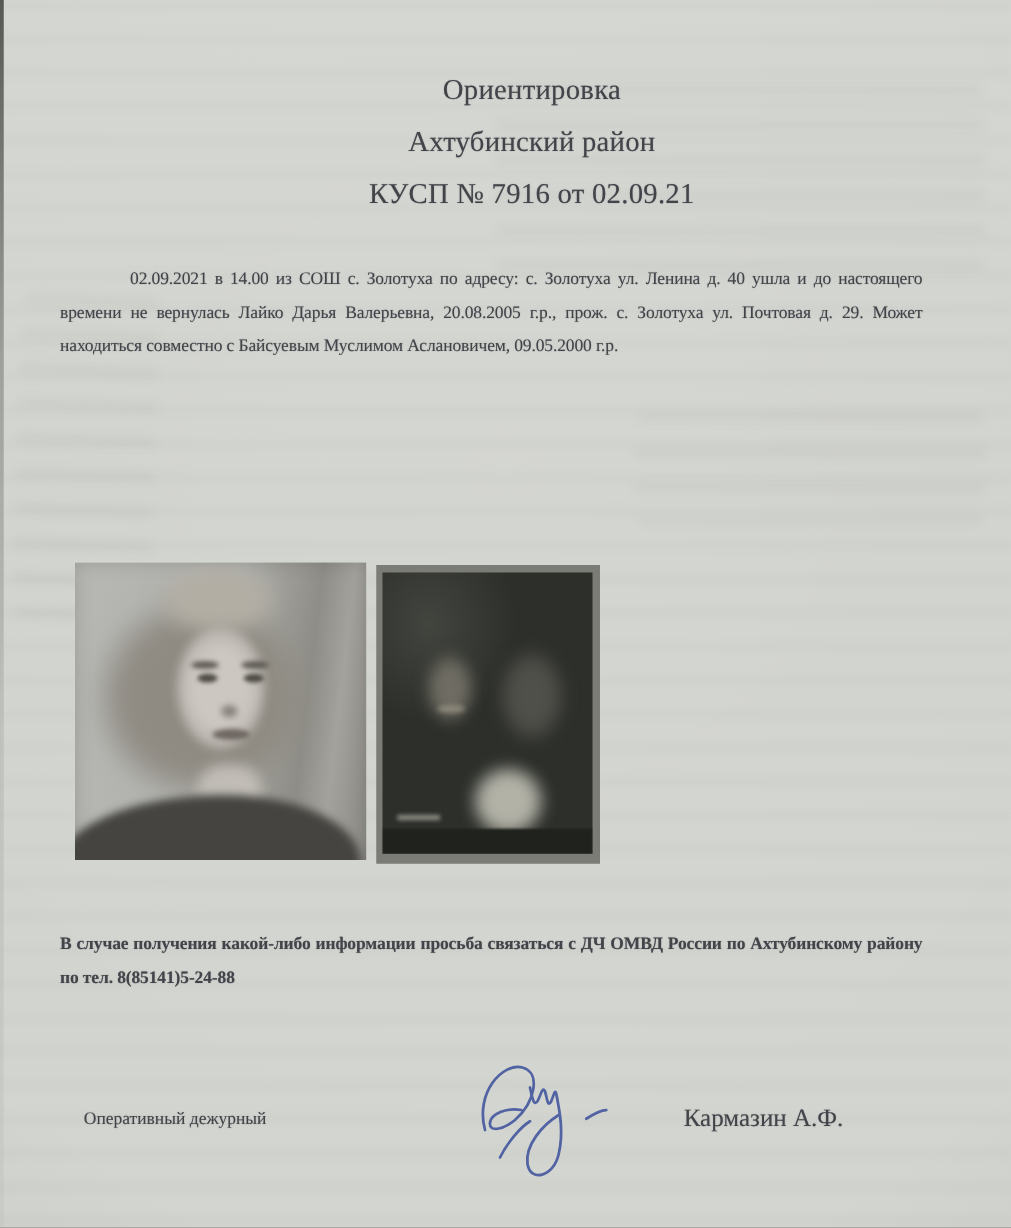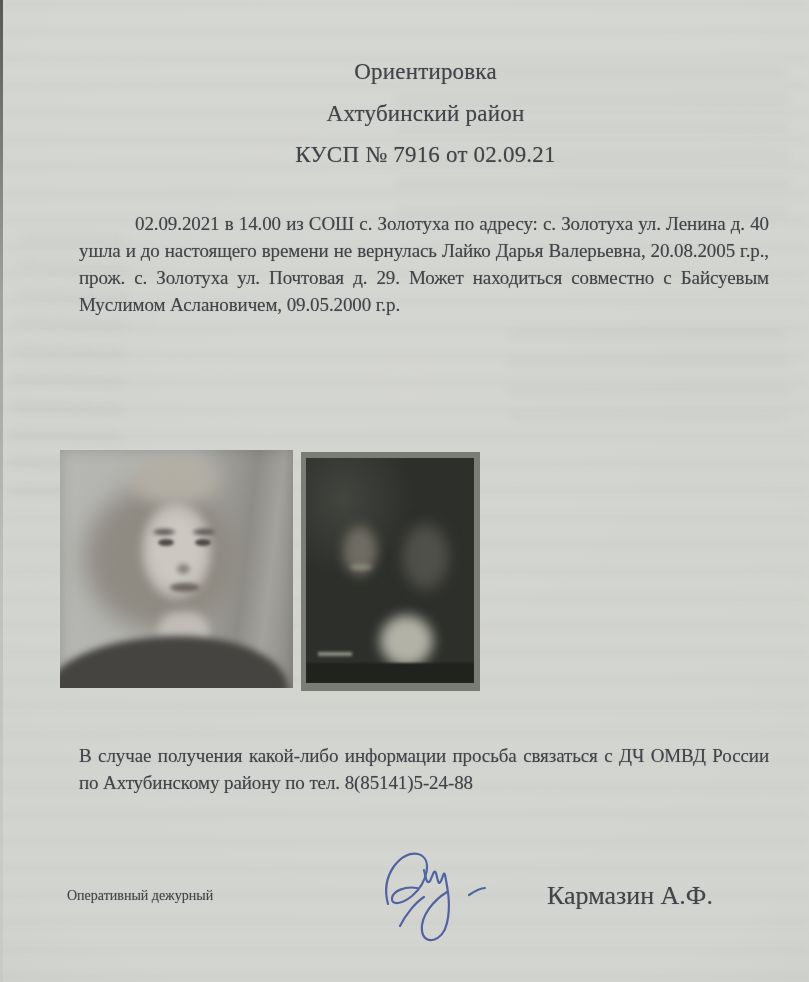--- a/index.html
+++ b/index.html
@@ -40,31 +40,31 @@
     text-align:center;
     transform:translateX(21px);
     font-size:23px;line-height:28px;
     letter-spacing:.2px;
     text-shadow:0 0 1px rgba(58,60,64,0.45);
   }
   .h-title{top:58px;}
   .h-region{top:100px;}
   .h-case{top:141px;}
   .para{
-    position:absolute;left:79px;width:690px;
-    font-size:19px;line-height:27px;
+    position:absolute;left:48px;width:690px;
+    font-size:14px;line-height:27px;
     text-align:justify;
     letter-spacing:-0.1px;
     margin:0;
     text-shadow:0 0 1px rgba(58,60,64,0.4);
   }
   .indent{text-indent:56px;}
   .p1{top:210px;}
   .p2{top:330px;}
-  .p-contact{top:742px;}
+  .p-contact{top:742px;font-weight:bold;}
   
   .photo{position:absolute;overflow:hidden;}
   .photo-left{
     left:60px;top:450px;width:233px;height:238px;
     background:linear-gradient(97deg,#b7b8b4 0%,#b0b1ad 52%,#9c9b95 66%,#8e8d87 76%,#a3a29c 86%,#8b8a85 100%);
     box-shadow:inset 0 0 14px rgba(70,70,66,0.25);
   }
   .photo-left .blob{position:absolute;border-radius:50%;}
   .hair{
     left:-12%;top:0%;width:112%;height:108%;
@@ -120,21 +120,21 @@
   }
   .shirt{
     left:34%;top:66%;width:52%;height:38%;
     background:radial-gradient(50% 50% at 50% 40%, #b2b2a7 0 45%, rgba(178,178,167,0) 75%);
     filter:blur(5px);
   }
   .pr-dashes{position:absolute;left:7%;top:86%;width:34px;height:4px;background:#8e8f86;filter:blur(1.5px);}
   .pr-bottom{position:absolute;left:0;bottom:0;width:100%;height:9%;background:#20221e;filter:blur(1px);}
   
   .sign-role{position:absolute;left:67px;top:882px;font-size:14px;line-height:27px;text-shadow:0 0 1px rgba(58,60,64,0.4);}
-  .sign-name{position:absolute;left:547px;top:882px;font-size:26px;line-height:27px;text-shadow:0 0 1px rgba(58,60,64,0.4);}
+  .sign-name{position:absolute;left:547px;top:882px;font-size:20px;line-height:27px;text-shadow:0 0 1px rgba(58,60,64,0.4);}
   .sign-svg{position:absolute;left:372px;top:842px;width:118px;height:118px;opacity:.9;}
 </style>
 </head>
 <body>
 
 <div class="page">
 
   <div class="left-edge"></div>
   <div class="texture"></div>
   <div class="ghost g1"></div>

